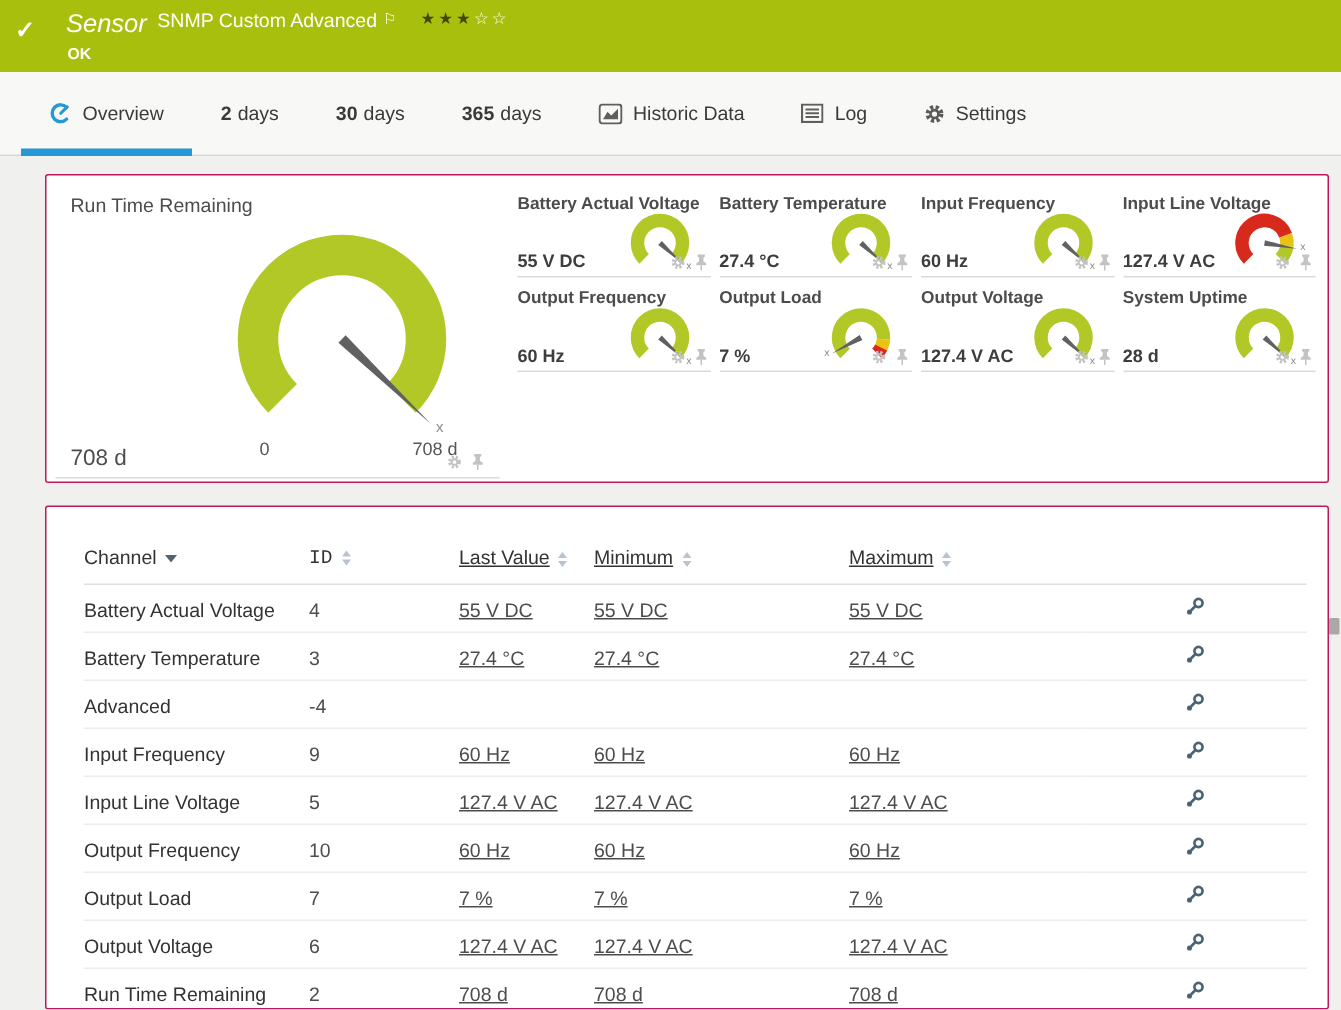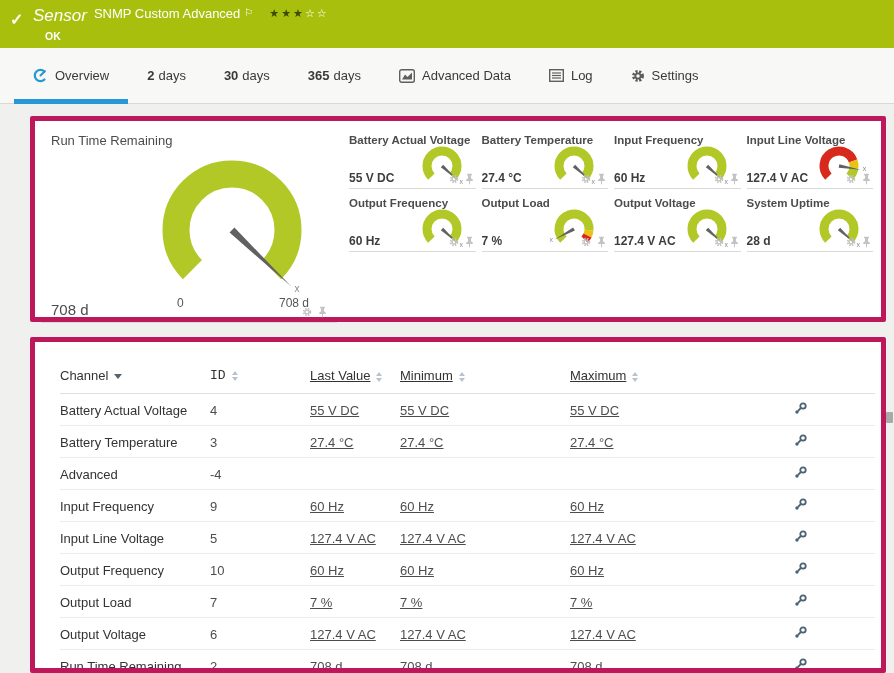--- a/index.html
+++ b/index.html
@@ -4,38 +4,38 @@
 <style>
   html,body{margin:0;padding:0;}
   body{
     width:894px;height:673px;position:relative;overflow:hidden;
     background:#f0f1ef;font-family:"Liberation Sans",sans-serif;
     -webkit-font-smoothing:antialiased;
   }
   
   .topbar{position:absolute;left:0;top:0;width:894px;height:48px;background:#a8c00d;color:#fff;}
   .check{position:absolute;left:10px;top:10px;font-size:16px;font-weight:bold;}
-  .title-line{position:absolute;left:33px;top:6px;display:flex;align-items:flex-start;}
+  .title-line{position:absolute;left:44px;top:6px;display:flex;align-items:flex-start;}
   .kind{font-style:italic;font-size:17px;margin-right:7px;}
   .sensor-name{font-size:13px;}
   .flag{font-size:10px;margin-left:4px;margin-top:1px;}
   .stars{margin-left:16px;margin-top:2px;letter-spacing:2px;font-size:11px;line-height:11px;}
   .star{color:#ffffff;}
   .star.filled{color:#3f4a06;}
   .status{position:absolute;left:45px;top:30px;font-size:10.5px;font-weight:bold;}
   
   .tabbar{position:absolute;left:0;top:48px;width:894px;height:56px;background:#f8f8f7;
     border-bottom:1px solid #d8d8d8;display:flex;align-items:stretch;padding-left:14px;box-sizing:border-box;}
   .tab{display:flex;align-items:center;gap:7px;padding:8px 19px;font-size:13px;color:#3a3a3a;
     cursor:pointer;position:relative;white-space:nowrap;}
   .tab b{font-weight:bold;margin-right:-3px;}
   .tab.active::after{content:"";position:absolute;left:0;right:0;bottom:-1px;height:5px;background:#2598d5;}
   .tab-icon{display:inline-flex;align-items:center;}
   
-  .panel{position:absolute;background:#fff;border:5px solid #be185d;border-radius:2px;box-sizing:border-box;}
+  .panel{position:absolute;background:#fff;border:1px solid #be185d;border-radius:2px;box-sizing:border-box;}
   .gauges-panel{left:30px;top:116px;width:856px;height:206px;display:flex;padding:6px 4px 0 6px;}
   
   .main-cell{flex:0 0 296px;position:relative;height:196px;border-bottom:1px solid #dadada;
     padding:6px 10px 0 10px;box-sizing:border-box;}
   .main-title{font-size:13px;color:#4c4c4c;}
   .main-gauge-wrap{position:relative;width:175px;height:160px;margin:4px 8px 0 auto;}
   .scale-lbl{position:absolute;bottom:2px;font-size:12px;color:#555;}
   .scale-min{left:33px;}
   .scale-max{right:10px;}
   .cell-footer{position:absolute;left:10px;right:10px;bottom:4px;display:flex;
@@ -107,21 +107,21 @@
       <b>365</b>
       <span>days</span>
     </div>
     <div class="tab">
       <span class="tab-icon">
         <svg width="16" height="14" viewBox="0 0 16 14">
           <rect x="0.7" y="0.7" width="14.6" height="12.6" rx="2" fill="none" stroke="#5f5f5f" stroke-width="1.4"></rect>
           <path d="M3 10.5 L6 5.5 L8.5 8 L13 3.5 L13 10.5 Z" fill="#5f5f5f"></path>
         </svg>
       </span>
-      <span>Advanced Data</span>
+      <span>Historic Data</span>
     </div>
     <div class="tab">
       <span class="tab-icon">
         <svg width="15" height="13" viewBox="0 0 15 13">
           <rect x="0.7" y="0.7" width="13.6" height="11.6" fill="none" stroke="#5f5f5f" stroke-width="1.4"></rect>
           <line x1="3" y1="4" x2="12" y2="4" stroke="#5f5f5f" stroke-width="1.2"></line>
           <line x1="3" y1="6.5" x2="12" y2="6.5" stroke="#5f5f5f" stroke-width="1.2"></line>
           <line x1="3" y1="9" x2="12" y2="9" stroke="#5f5f5f" stroke-width="1.2"></line>
         </svg>
       </span>

